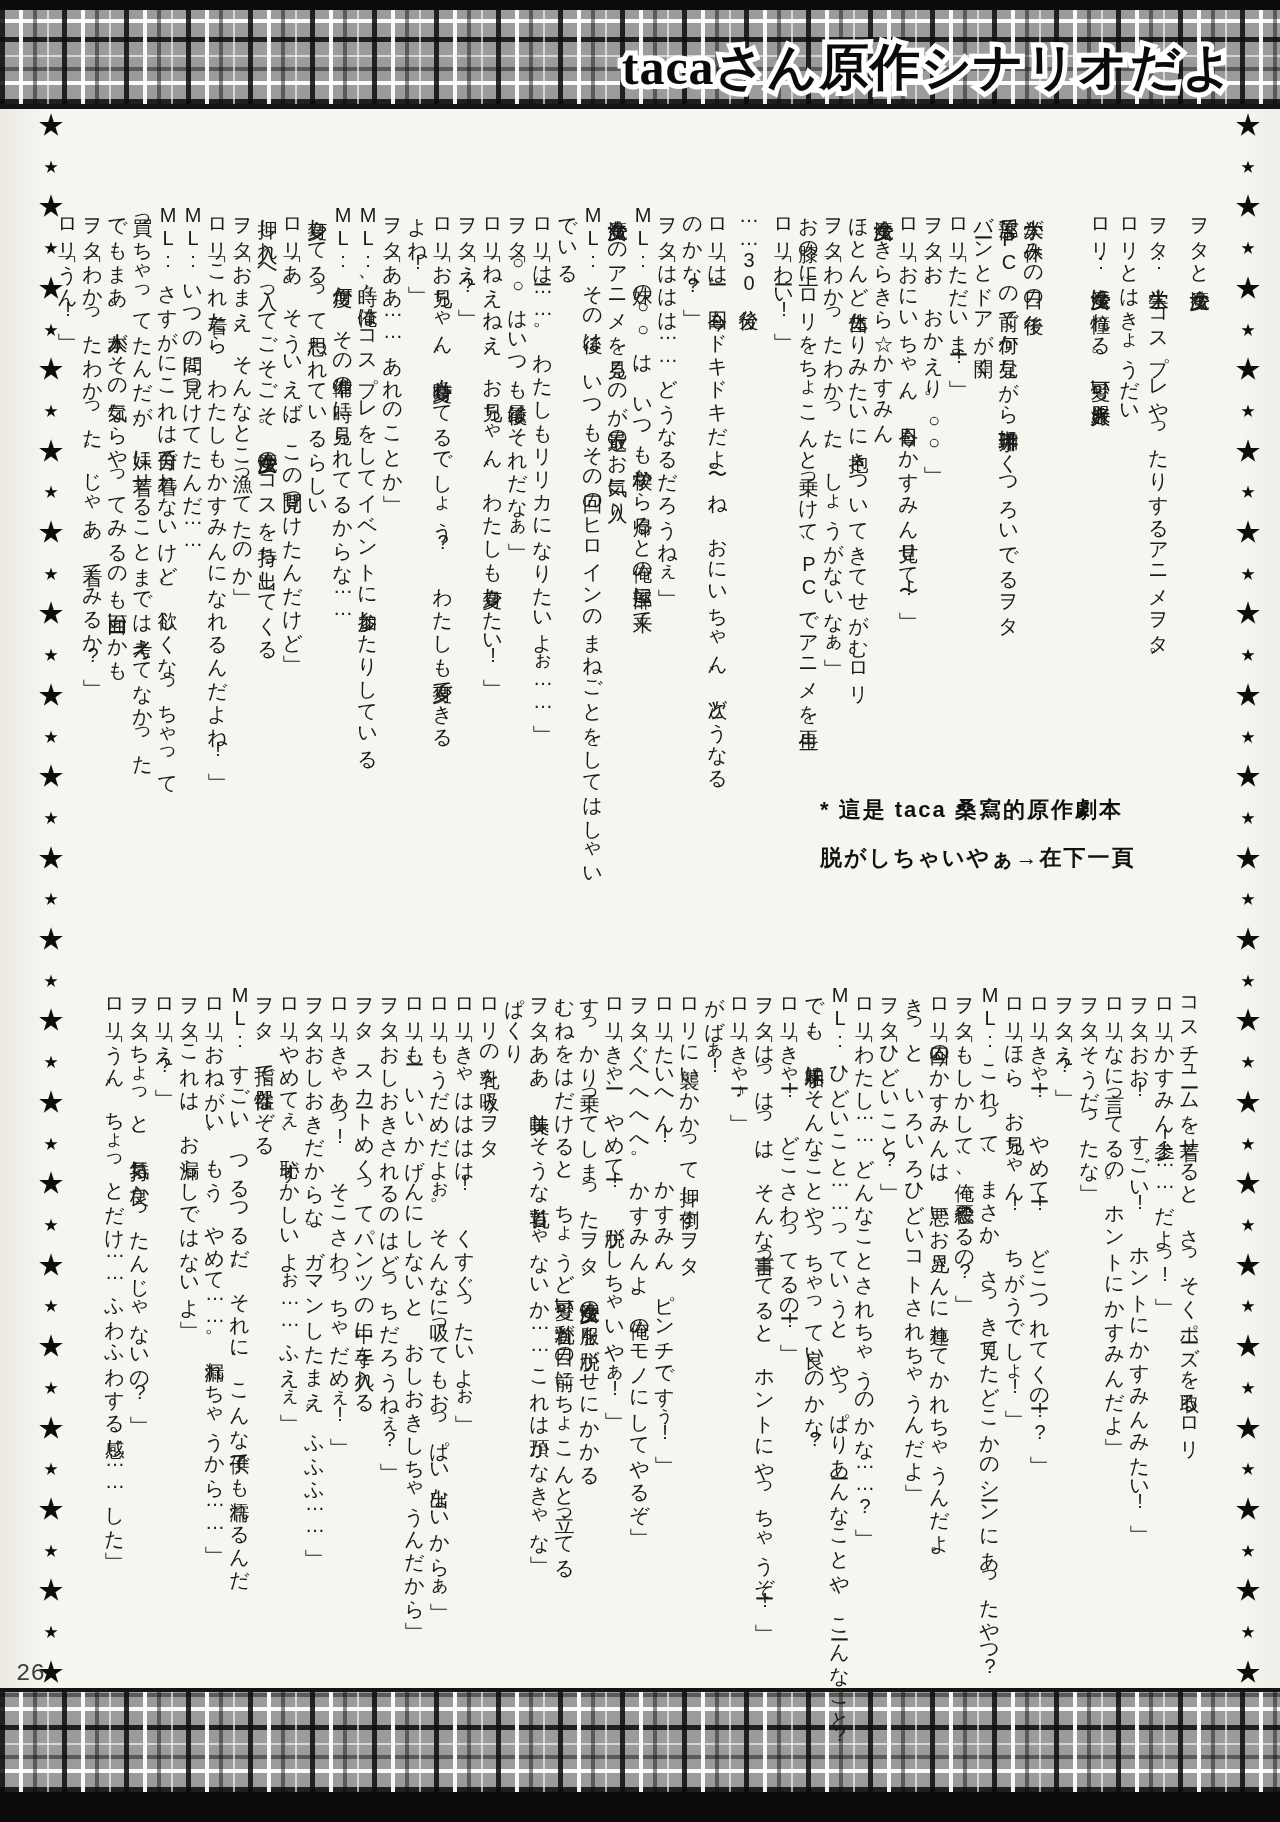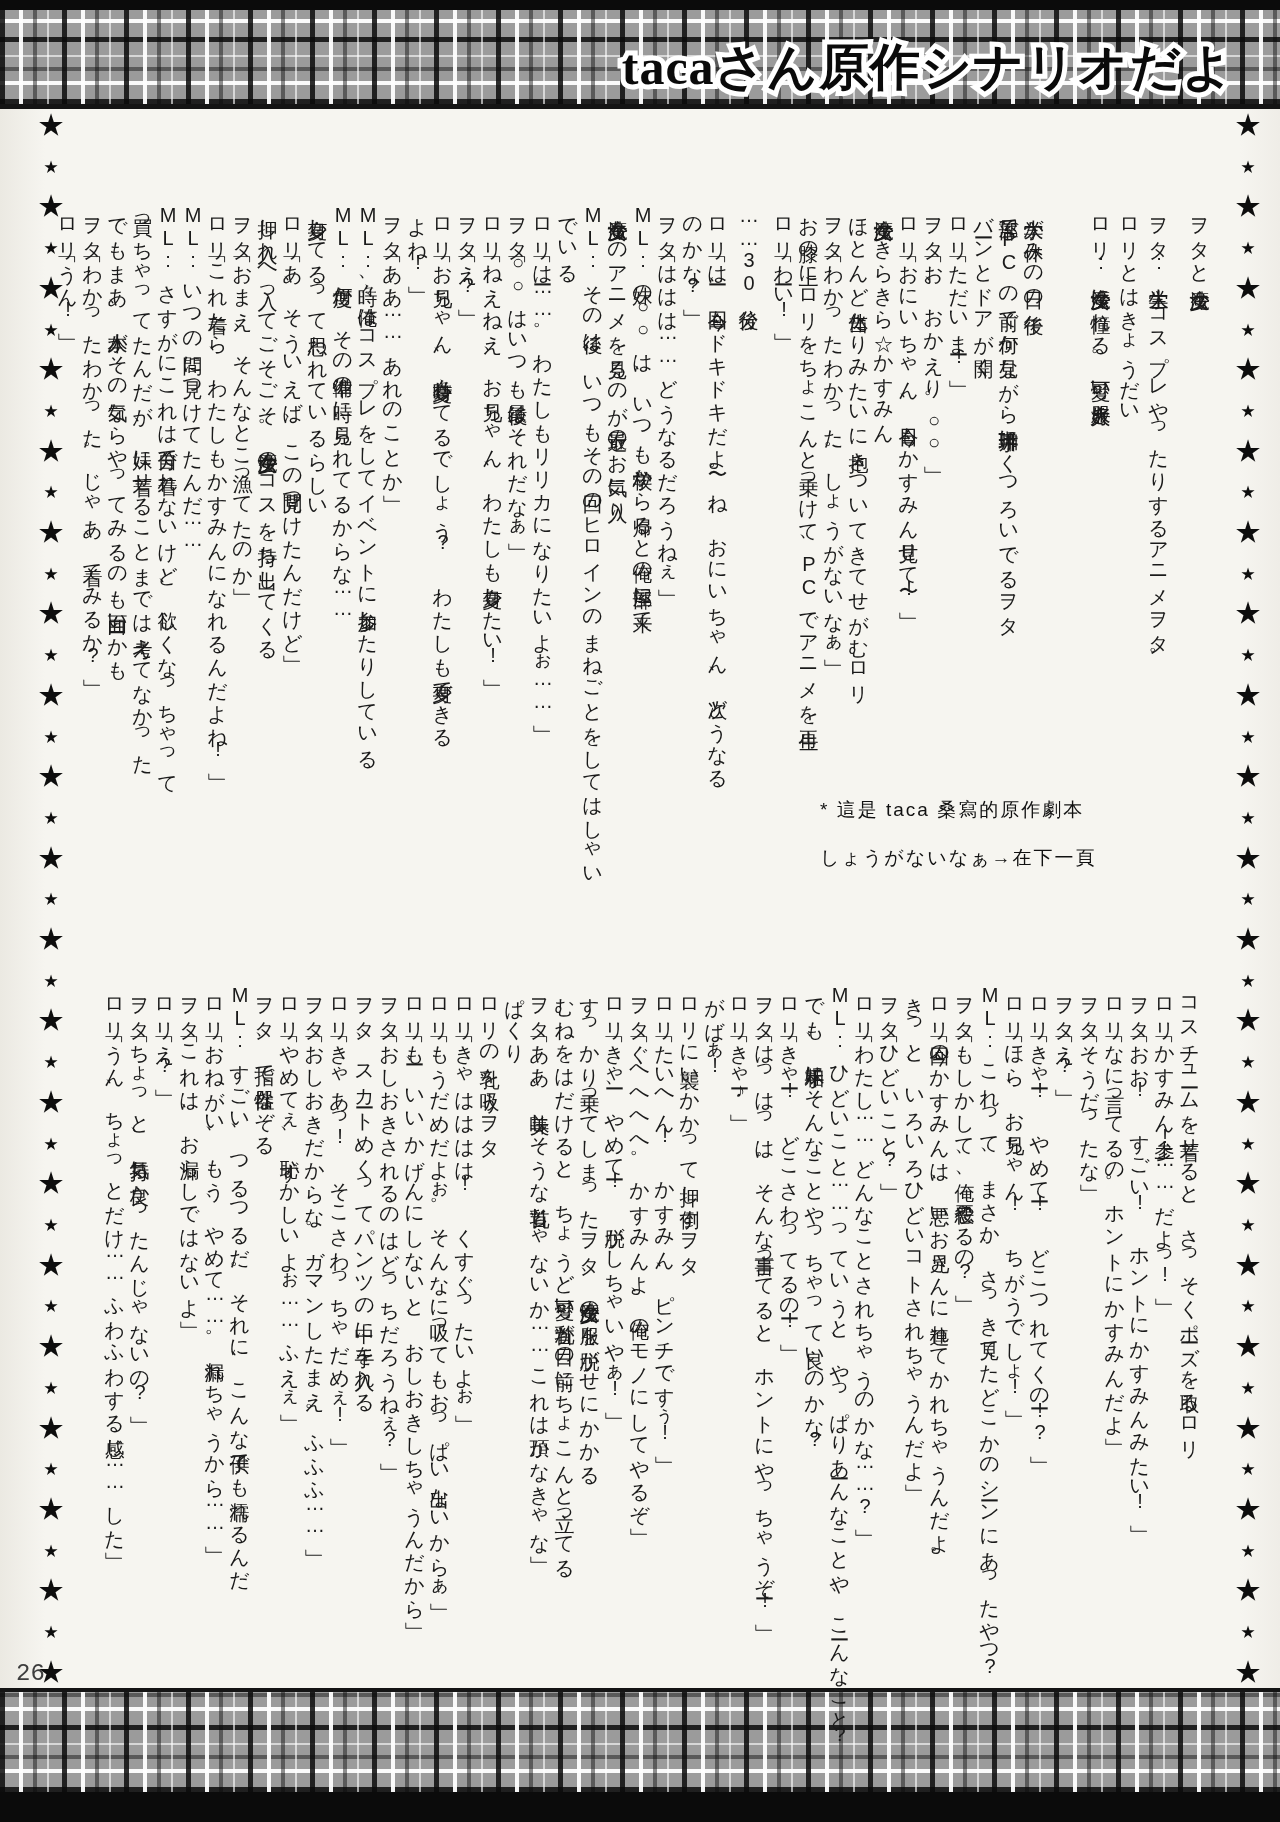--- a/index.html
+++ b/index.html
@@ -57,21 +57,21 @@
   }
   #intro{top:204px;right:66px;height:540px;width:150px;}
   #intro p{line-height:29px;}
   #intro p:first-child{margin-left:12px;}
   #script-top{top:204px;right:234px;height:660px;width:990px;}
   #script-top p:nth-child(12){margin-left:6px;margin-right:10px;}
   #script-bottom{top:984px;right:78px;height:700px;width:1135px;}
   
   #note{position:absolute;left:820px;top:786px;}
   #note p{
-    margin:0;font-size:19px;font-weight:400;line-height:48px;letter-spacing:2px;
+    margin:0;font-size:22px;font-weight:700;line-height:48px;letter-spacing:2px;
     color:#111;white-space:nowrap;
   }
   
   .page-number{position:absolute;left:16px;top:1660px;font-size:24px;color:#3d3d3d;font-family:Liberation Mono, monospace;}
 </style>
 </head>
 <body>
 
 <div class="plaid band-top"></div>
 <div class="plaid band-bottom"></div>
@@ -208,21 +208,21 @@
     <p>ML:いつの間に見つけてたんだ……</p>
     <p>ML:さすがにこれは自分で着れないけど、欲しくなっちゃって</p>
     <p>買っちゃってたんだが、妹に着せることまでは考えてなかった</p>
     <p>でもまあ、本人がその気ならやってみるのも面白いかも</p>
     <p>ヲタ「わかったわかった。じゃあ、着てみるか?」</p>
     <p>ロリ「うん!」</p>
   </div>
 
 <div id="note">
   <p>* 這是 taca 桑寫的原作劇本</p>
-  <p>しょうがないなぁ→在下一頁</p>
+  <p>脱がしちゃいやぁ→在下一頁</p>
 </div>
 
 <div id="script-bottom" class="vcol">
     <p>コスチュームを着せると、さっそくポーズを取るロリ</p>
     <p>ロリ「かすみん参上!……だよっ!」</p>
     <p>ヲタ「おお!　すごい!　ホントにかすみんみたい!」</p>
     <p>ロリ「なに言ってるの。ホントにかすみんだよ」</p>
     <p>ヲタ「そうだったな」</p>
     <p>ヲタ「え?」</p>
     <p>ロリ「きゃー!　やめてー!　どこつれてくのー!?」</p>

